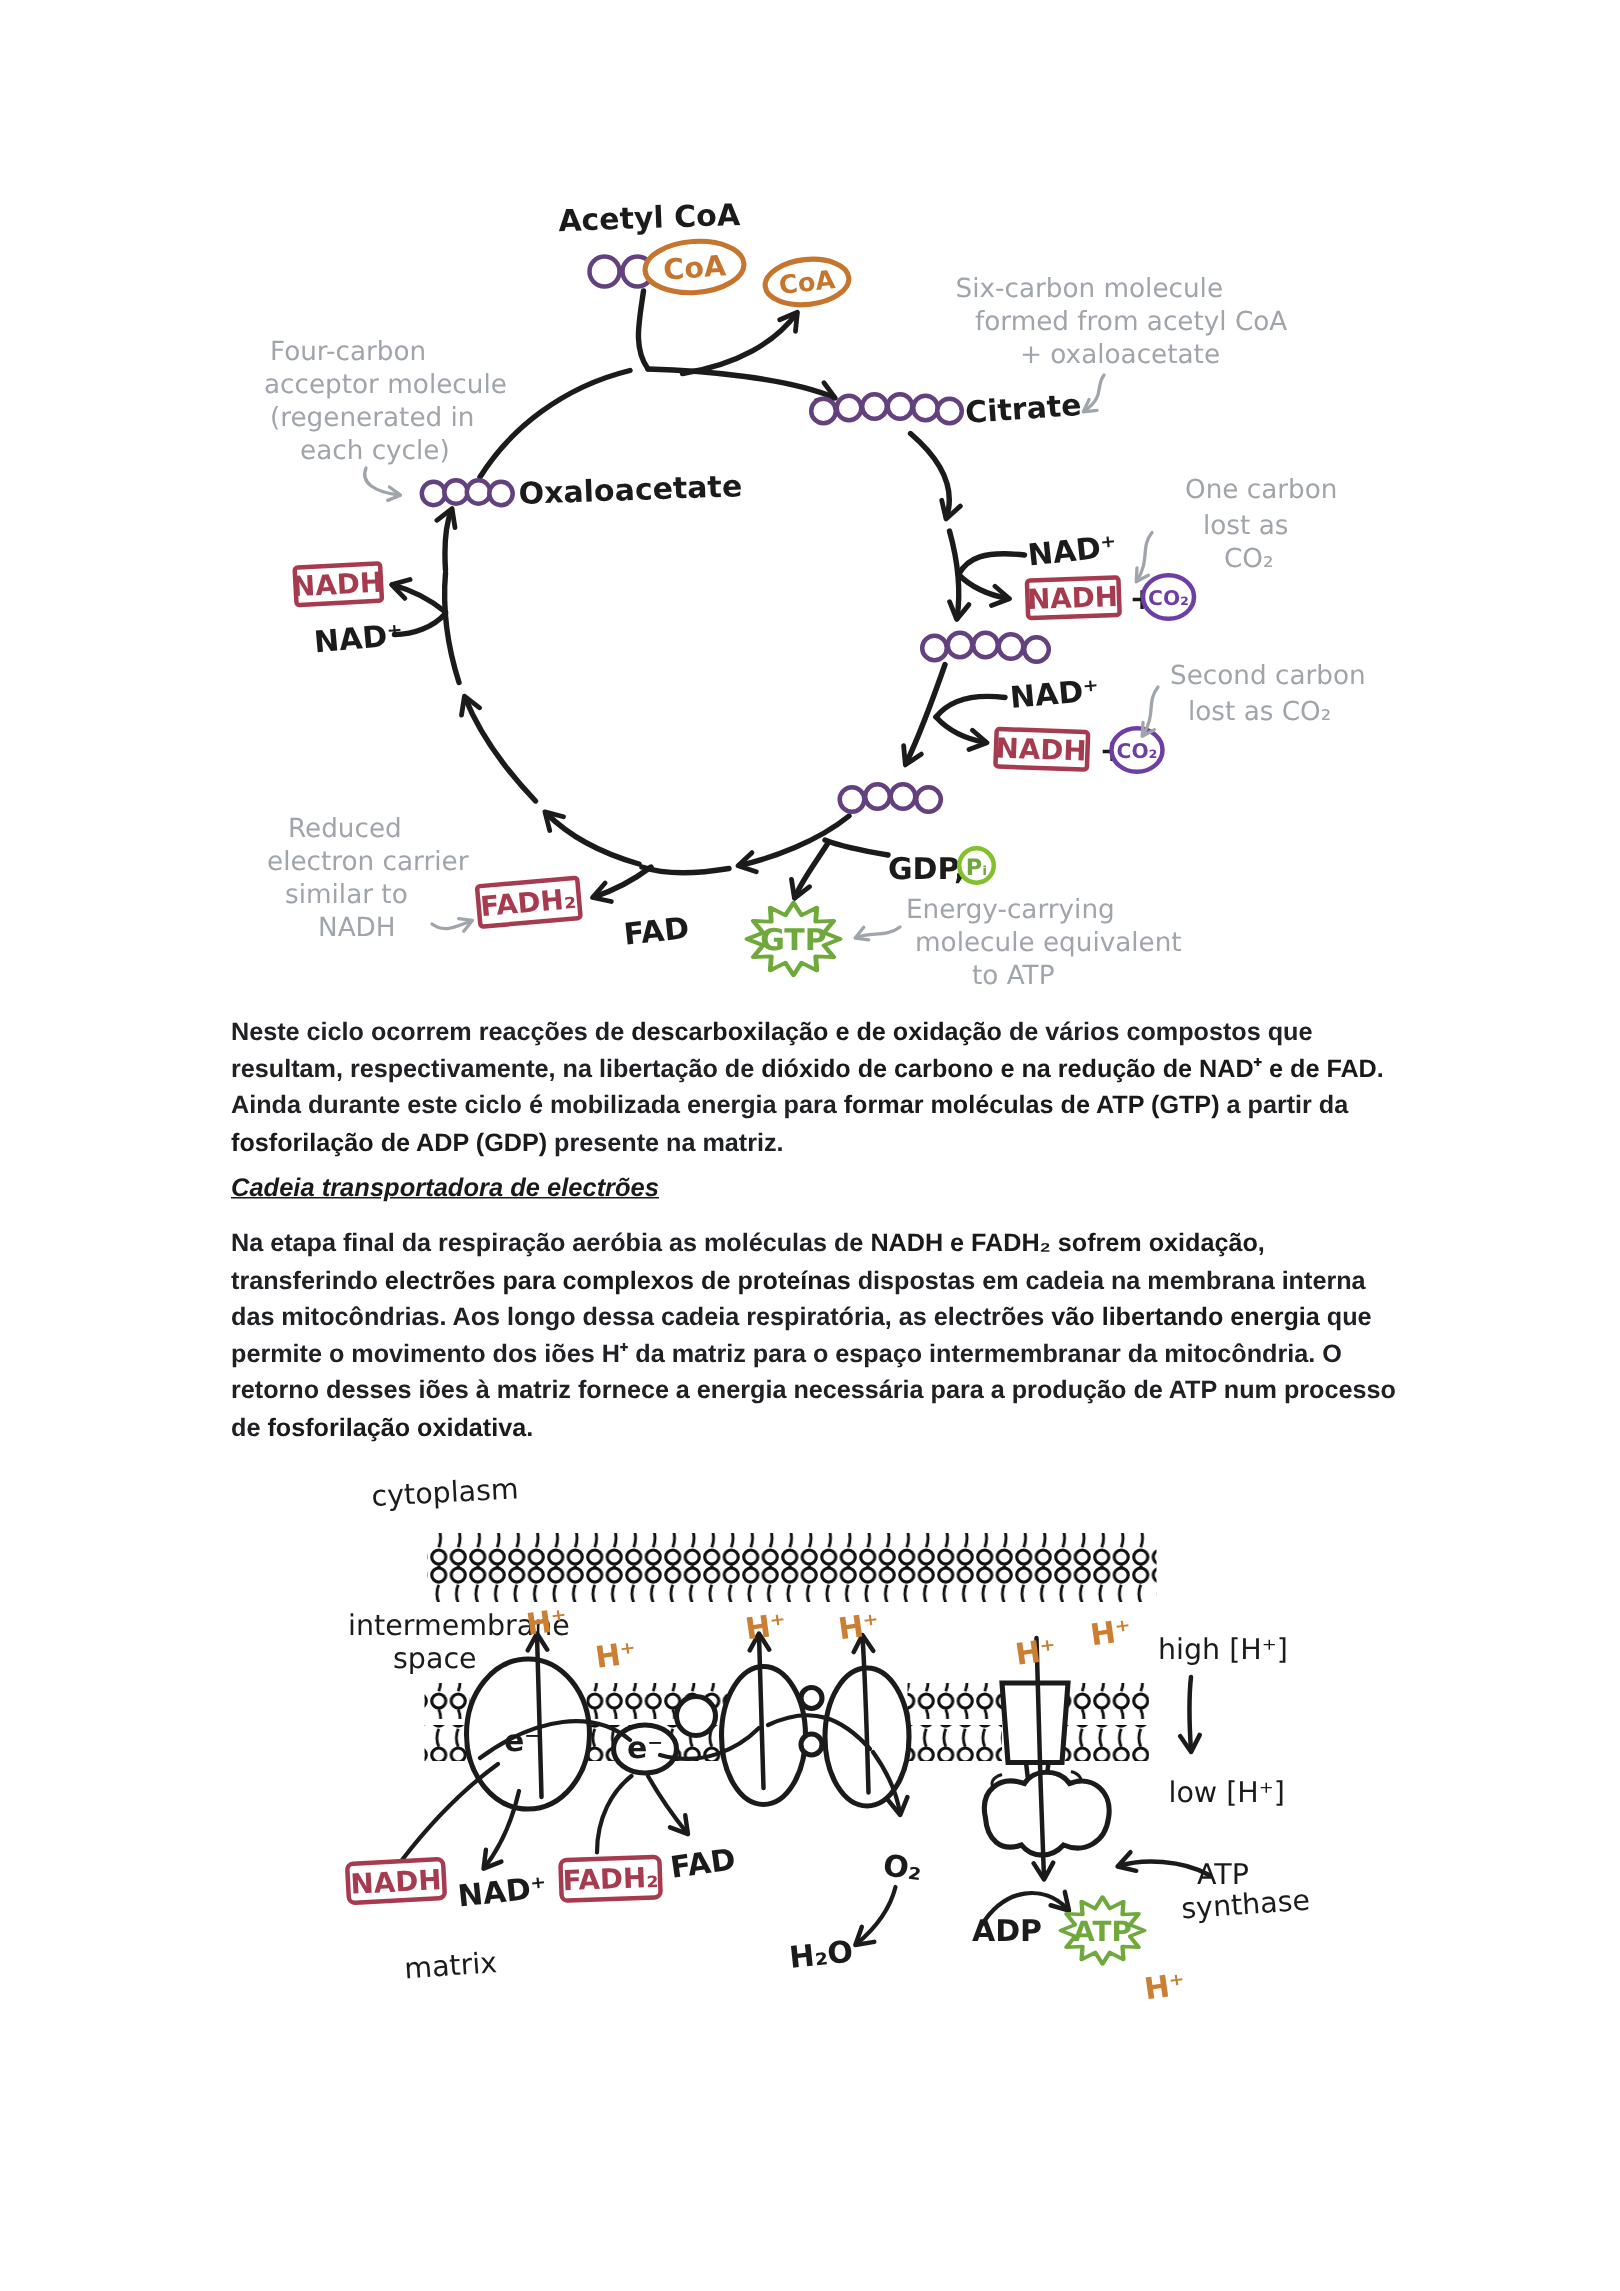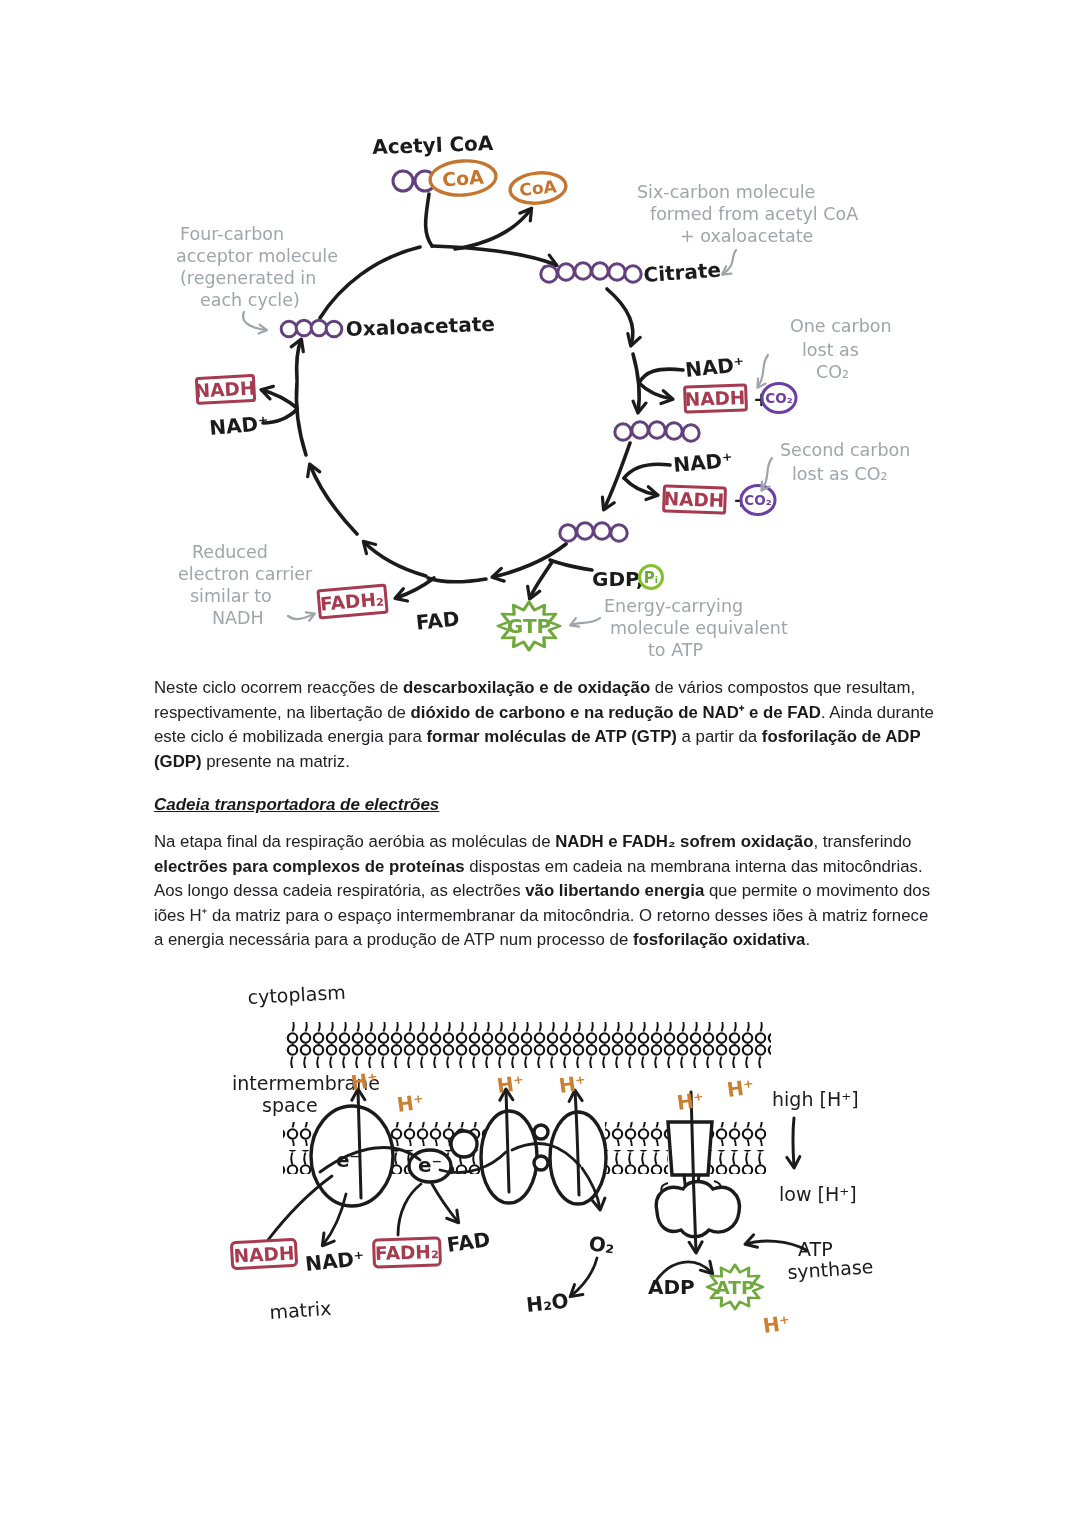--- a/index.html
+++ b/index.html
@@ -23,24 +23,24 @@
   .hn{font-size:19px;fill:#1b1b1b;}
   .hg{font-size:17.5px;fill:#a0a4ab;}
   .tm{font-weight:bold;font-size:18.5px;fill:#a63a4e;}
   .tpu{font-weight:bold;fill:#6d3fa5;}
   .tor{font-weight:bold;fill:#c6752e;}
   .tgr{font-weight:bold;fill:#6fa83b;}
   .tho{font-weight:bold;font-size:20px;fill:#cb7f33;}
   
   .doc{position:absolute;left:154px;top:676px;width:784px;color:#202124;
        font-size:16.8px;line-height:24.6px;}
-  .doc p{margin:0;}
+  .doc p{margin:0;font-weight:bold;}
   .doc b{color:#1a1a1a;}
   .heading{font-weight:bold;font-style:italic;text-decoration:underline;
-           margin-top:19px;margin-bottom:12px;font-size:17px;color:#1a1a1a;}
+           margin-top:6px;margin-bottom:12px;font-size:17px;color:#1a1a1a;}
 </style>
 </head>
 <body>
 
 <div class="page">
 
   <svg style="top:100px" width="1080" height="580" viewBox="0 0 1080 580">
     <defs>
       <marker id="ab" markerUnits="userSpaceOnUse" markerWidth="17" markerHeight="17" viewBox="0 0 17 17" refX="12" refY="8.5" orient="auto">
         <path d="M2,2 L13,8.5 L2,15" fill="none" stroke="#1b1b1b" stroke-width="3.2" stroke-linecap="round" stroke-linejoin="round"></path>

